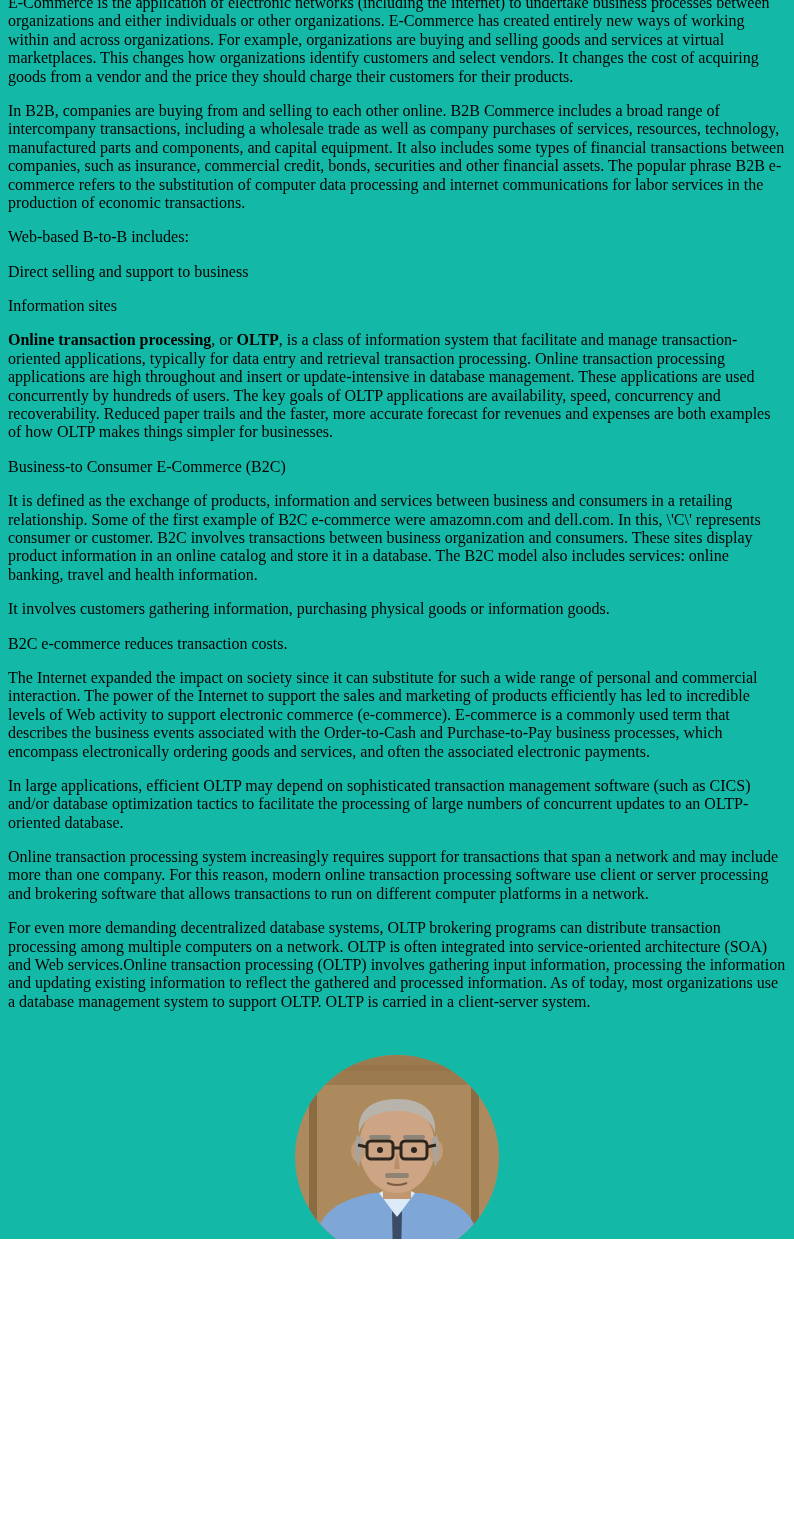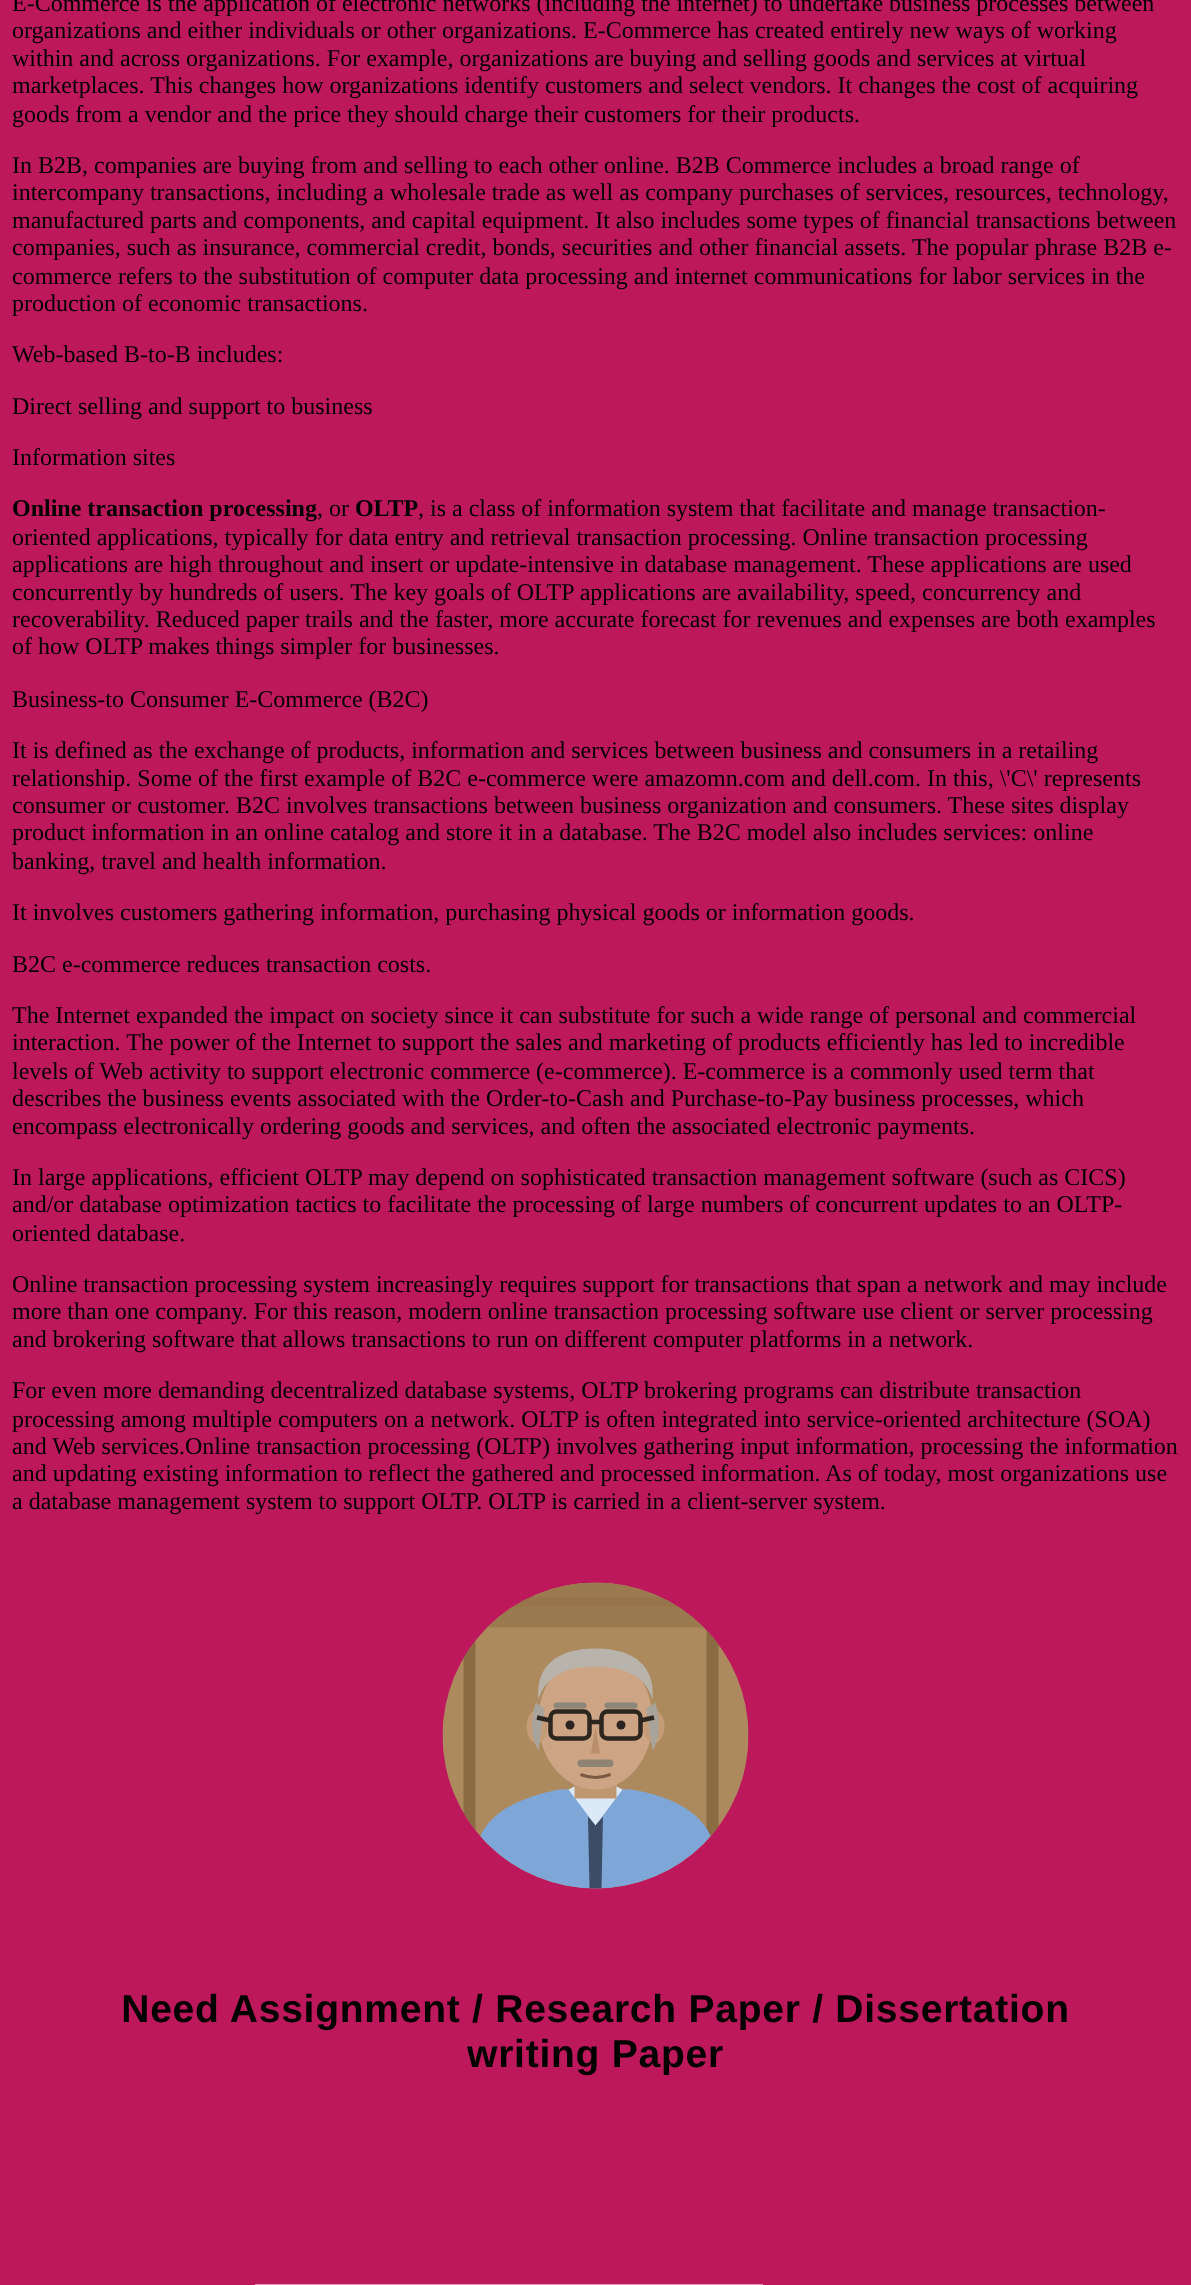--- a/index.html
+++ b/index.html
@@ -1,21 +1,21 @@
 <!DOCTYPE html>
 <html><head>
 <meta charset="utf-8">
 <style>
   * { box-sizing: border-box; }
   html, body { margin: 0; padding: 0; background: #ffffff; }
   .page {
     width: 794px;
-    height: 1523px;
+    height: 1239px;
     overflow: hidden;
-    background: #be185d;
+    background: #14b8a6;
     color: #000000;
     font-family: "Liberation Serif", serif;
     font-size: 16px;
   }
   .content {
     padding: 0 8px;
     margin-top: -6px;
   }
   .content p {
     margin: 16px 0;

